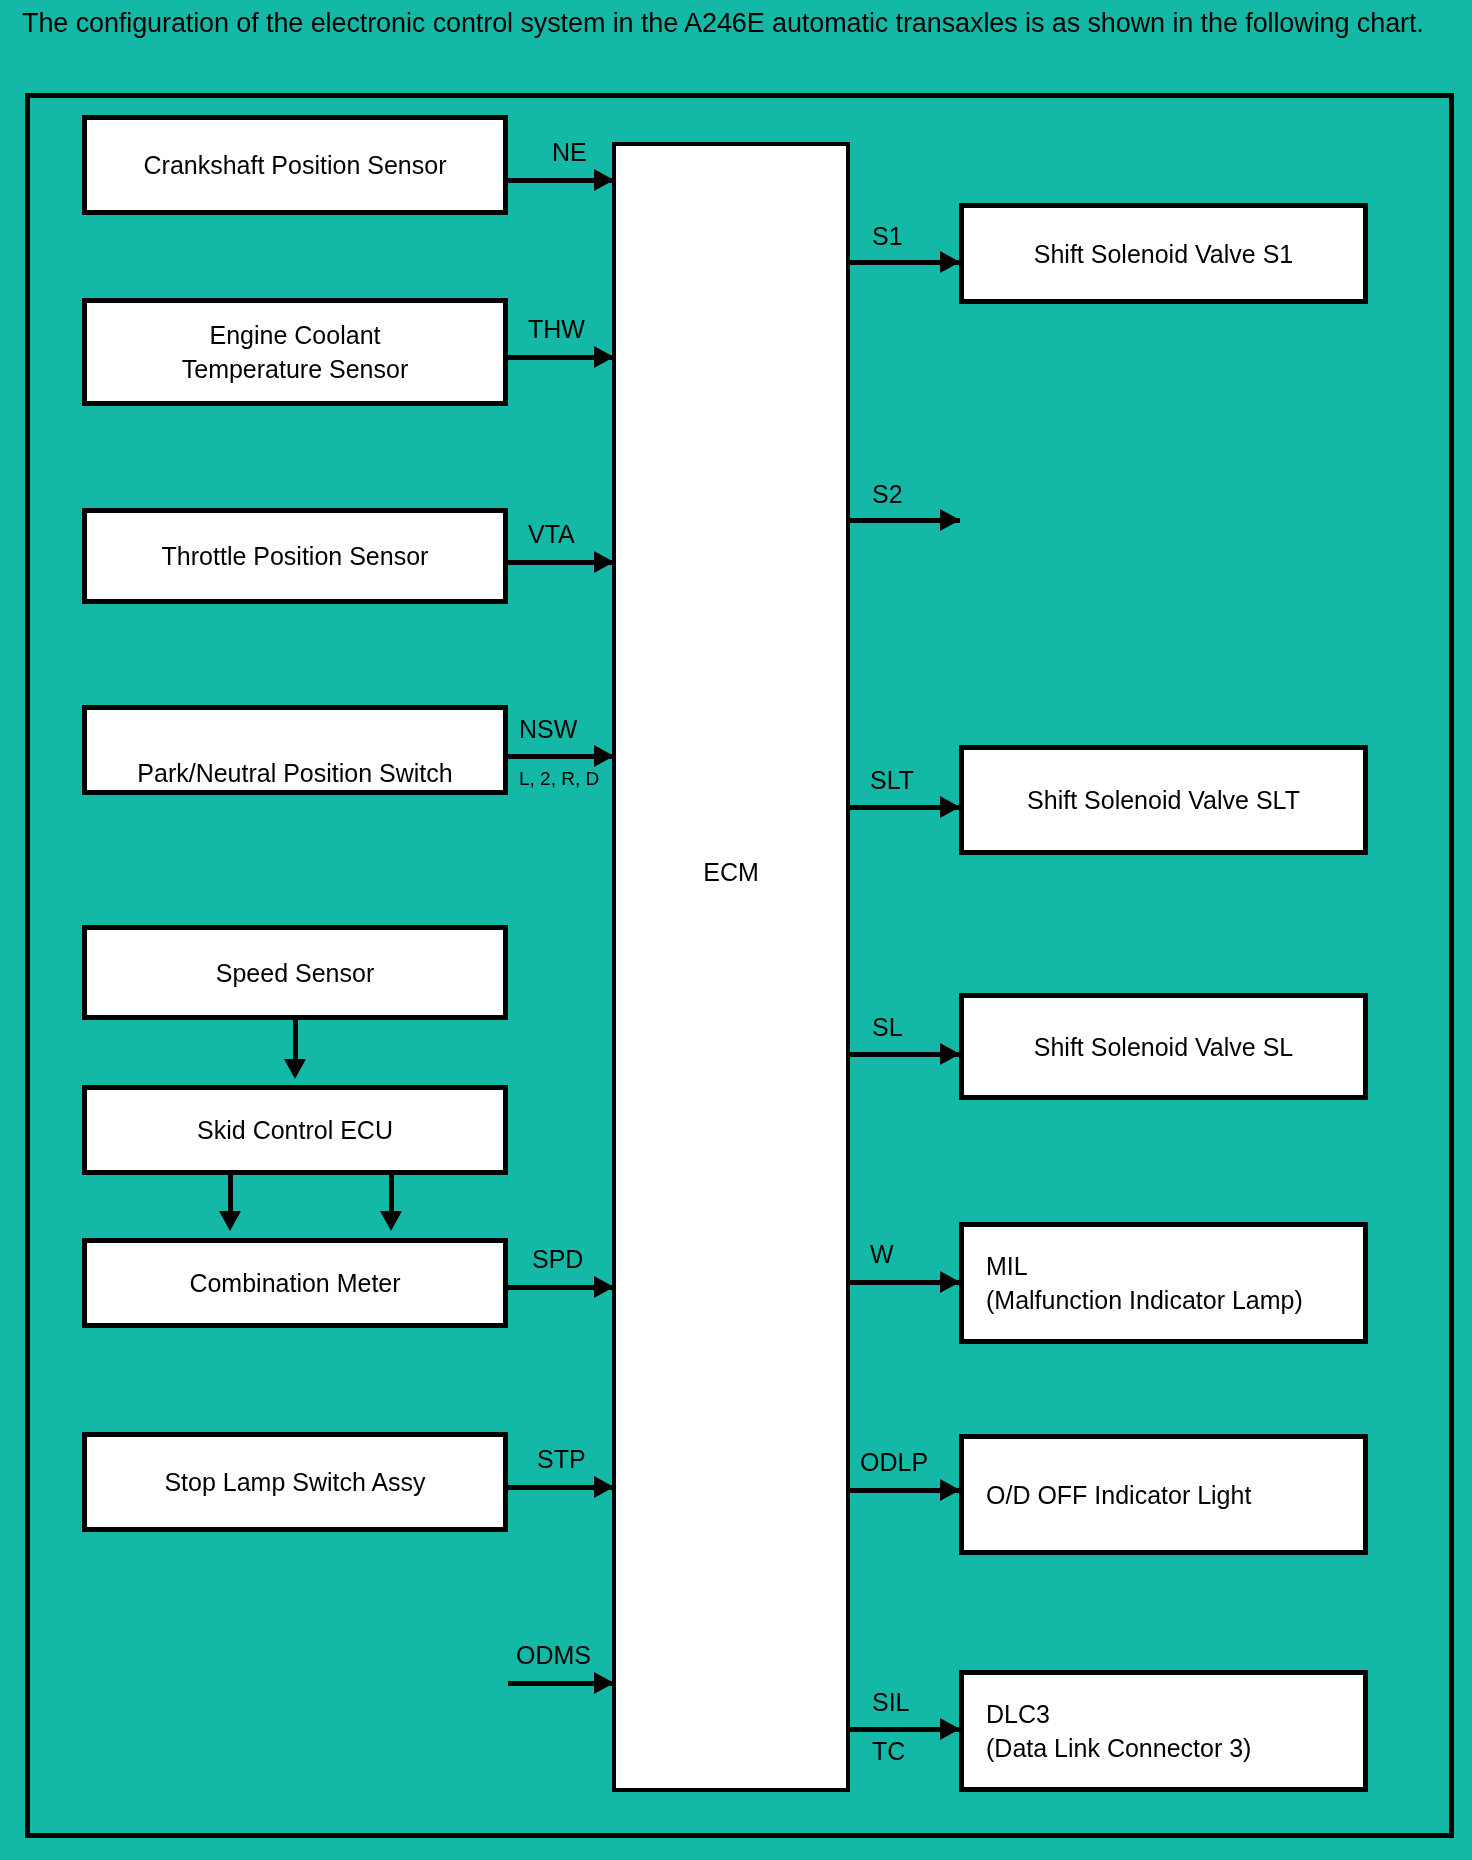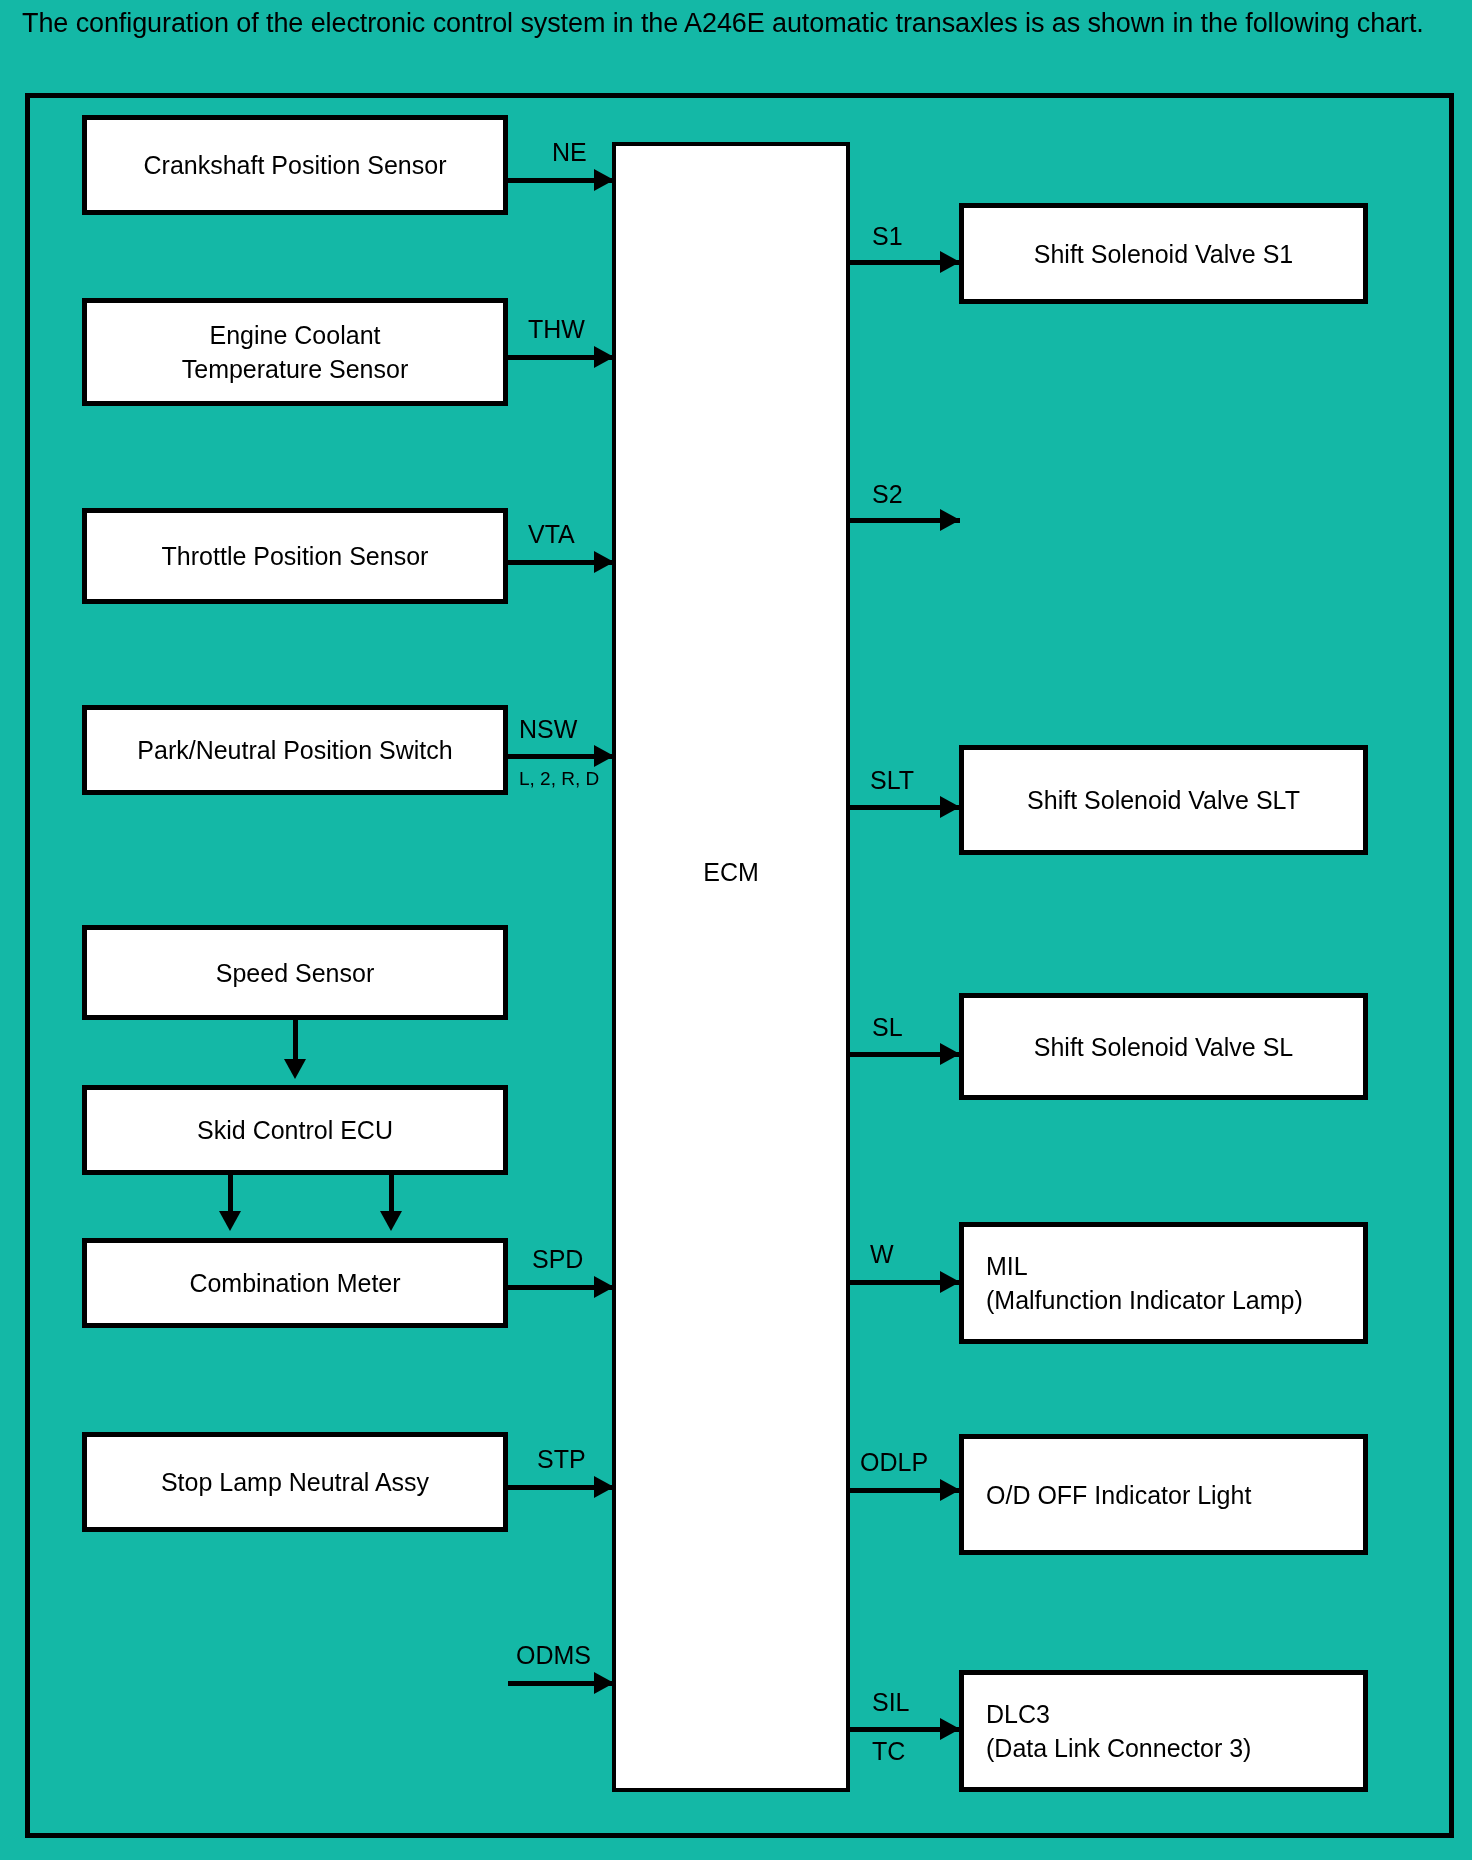--- a/index.html
+++ b/index.html
@@ -148,21 +148,21 @@
   <div class="arrow-r" style="left:594px; top:346px;"></div>
   <div class="siglab" style="left:528px; top:315px;">THW</div>
 
   <div class="box center" style="left:82px; top:508px; width:426px; height:96px;">
     <span class="txt">Throttle Position Sensor</span>
   </div>
   <div class="hline" style="left:508px; top:560px; width:106px;"></div>
   <div class="arrow-r" style="left:594px; top:551px;"></div>
   <div class="siglab" style="left:528px; top:520px;">VTA</div>
 
-  <div class="box center" style="left:82px; top:705px; width:426px; height:90px;">
+  <div class="box center" style="left:82px; top:705px; width:426px; height:90px;align-items:flex-end;">
     <span class="txt">Park/Neutral Position Switch</span>
   </div>
   <div class="hline" style="left:508px; top:754px; width:106px;"></div>
   <div class="arrow-r" style="left:594px; top:745px;"></div>
   <div class="siglab" style="left:519px; top:715px;">NSW</div>
   <div class="siglab small" style="left:519px; top:765px;">L, 2, R, D</div>
 
   <div class="box center" style="left:82px; top:925px; width:426px; height:95px;">
     <span class="txt">Speed Sensor</span>
   </div>
@@ -180,21 +180,21 @@
   <div class="arrow-d" style="left:380px; top:1211px;"></div>
 
   <div class="box center" style="left:82px; top:1238px; width:426px; height:90px;">
     <span class="txt">Combination Meter</span>
   </div>
   <div class="hline" style="left:508px; top:1285px; width:106px;"></div>
   <div class="arrow-r" style="left:594px; top:1276px;"></div>
   <div class="siglab" style="left:532px; top:1245px;">SPD</div>
 
   <div class="box center" style="left:82px; top:1432px; width:426px; height:100px;">
-    <span class="txt">Stop Lamp Neutral Assy</span>
+    <span class="txt">Stop Lamp Switch Assy</span>
   </div>
   <div class="hline" style="left:508px; top:1485px; width:106px;"></div>
   <div class="arrow-r" style="left:594px; top:1476px;"></div>
   <div class="siglab" style="left:537px; top:1445px;">STP</div>
 
   <div class="hline" style="left:508px; top:1681px; width:106px;"></div>
   <div class="arrow-r" style="left:594px; top:1672px;"></div>
   <div class="siglab" style="left:516px; top:1641px;">ODMS</div>
 
   <div class="hline" style="left:850px; top:260px; width:110px;"></div>

